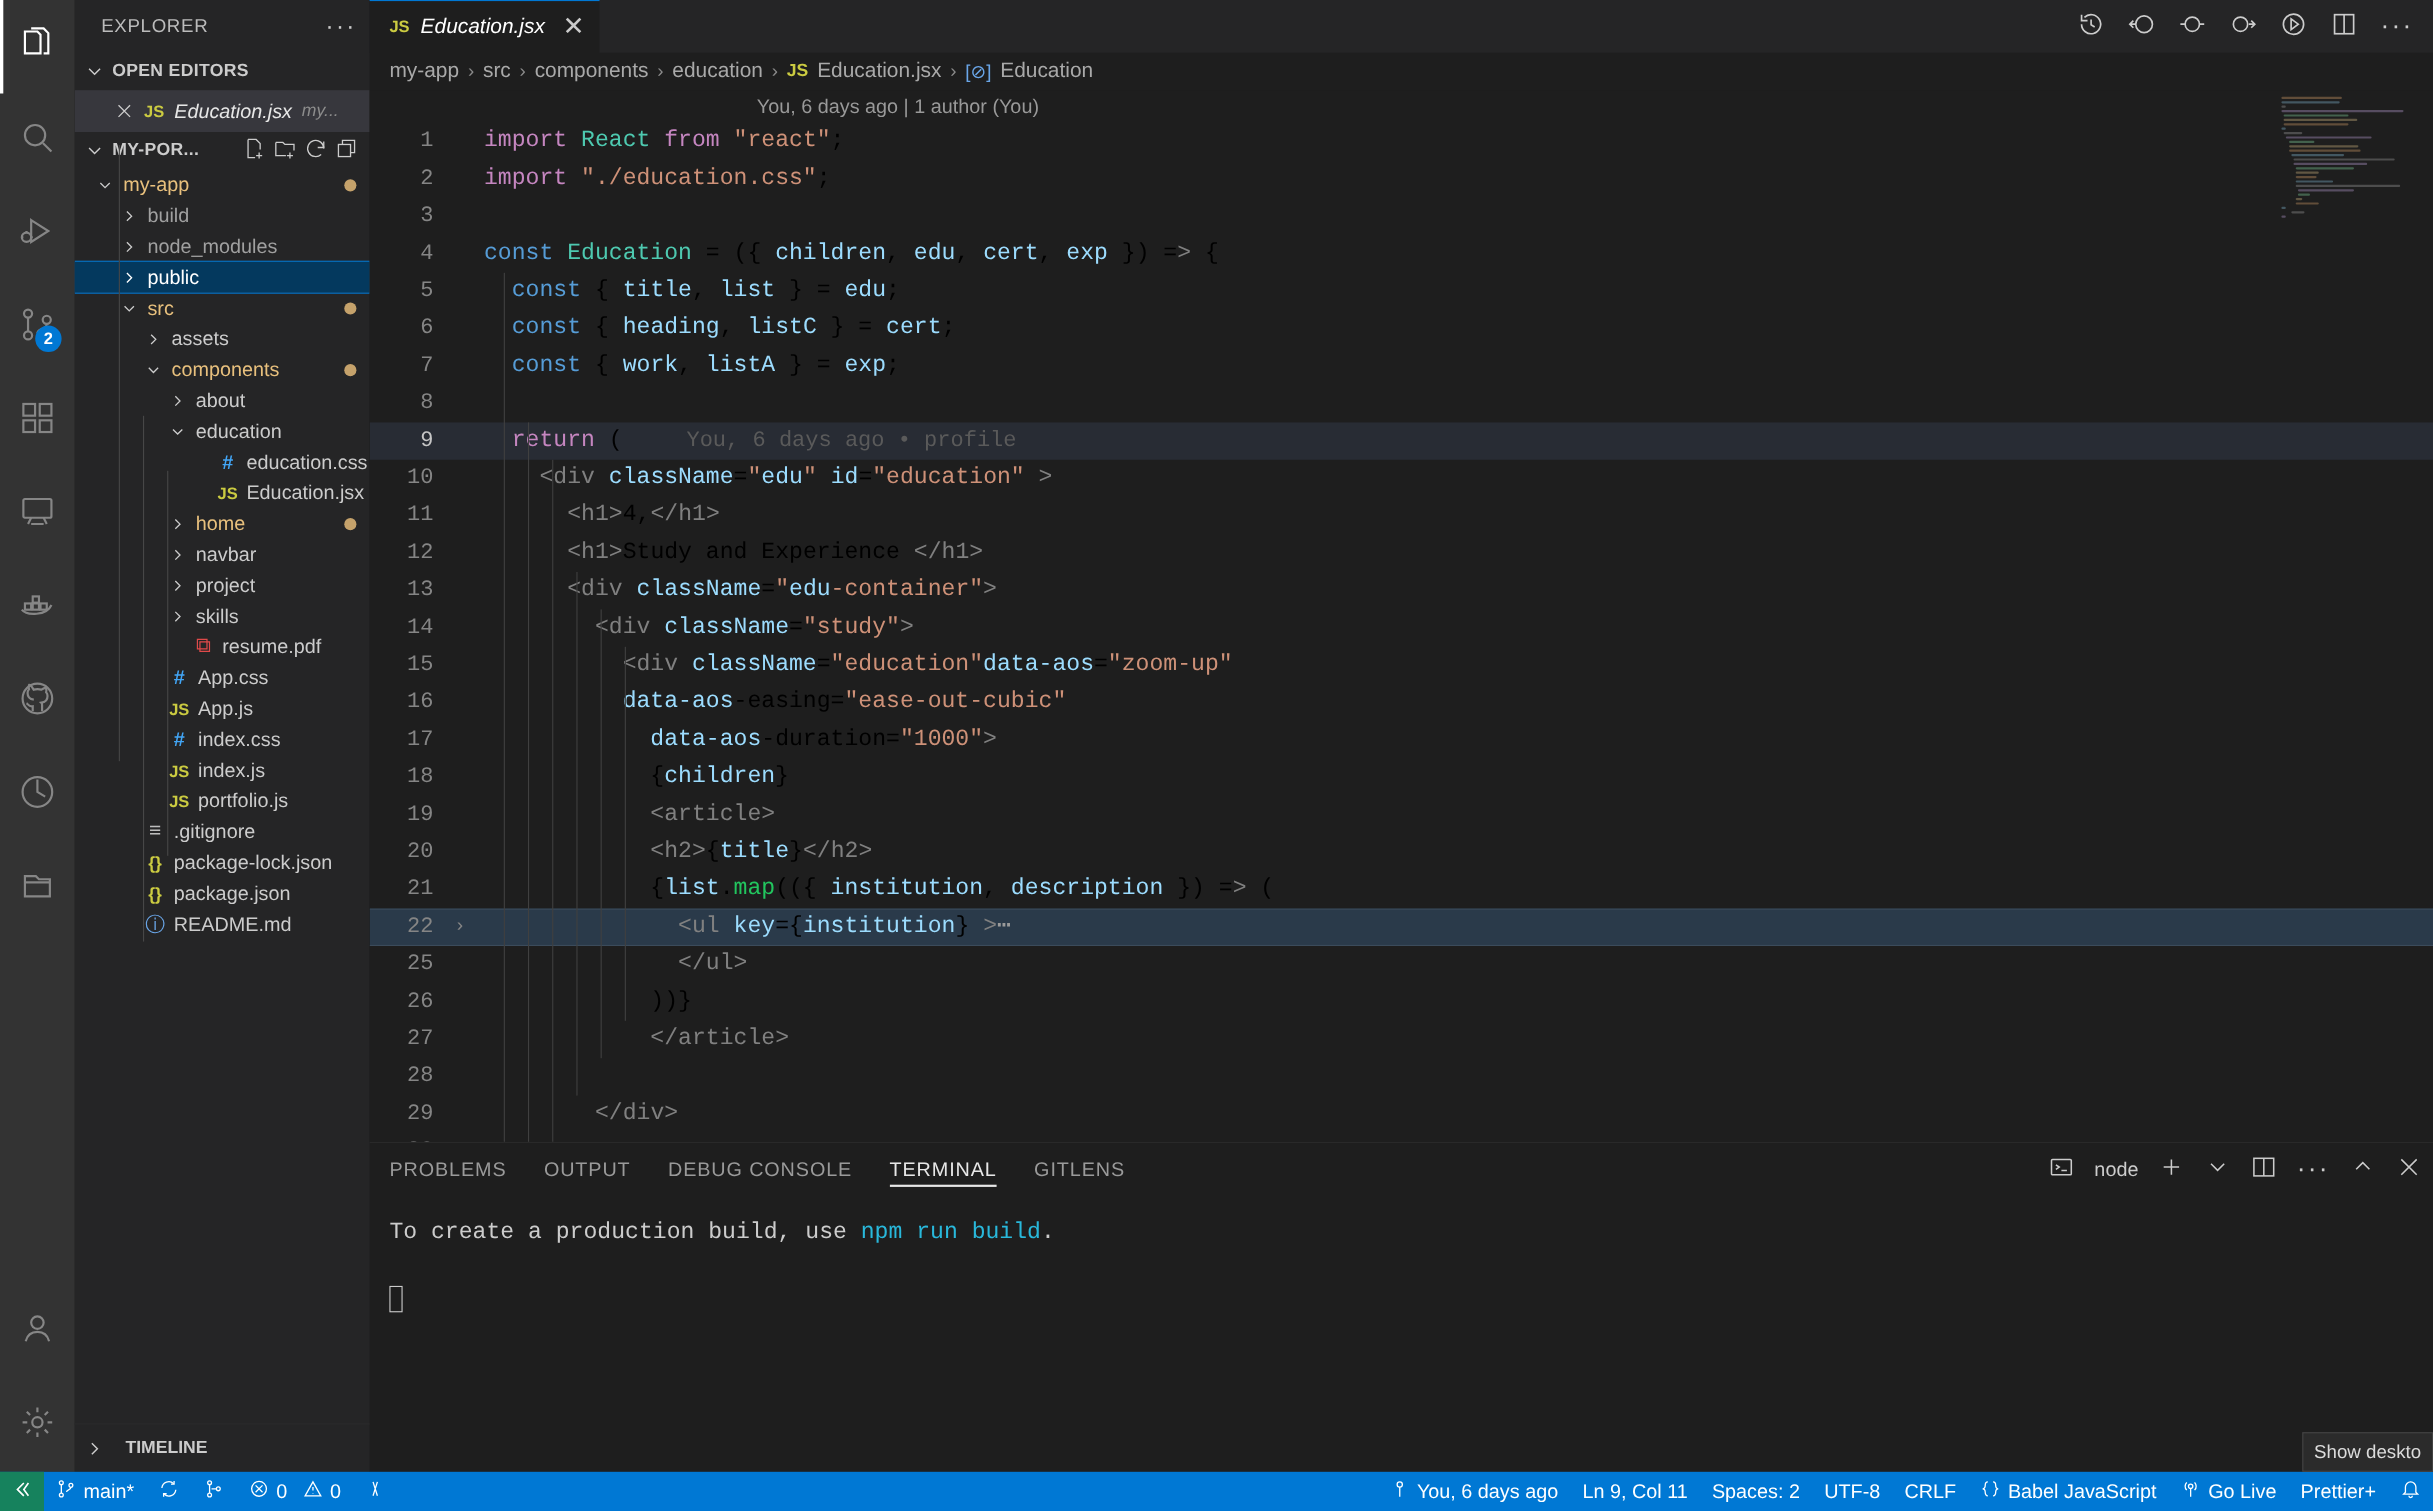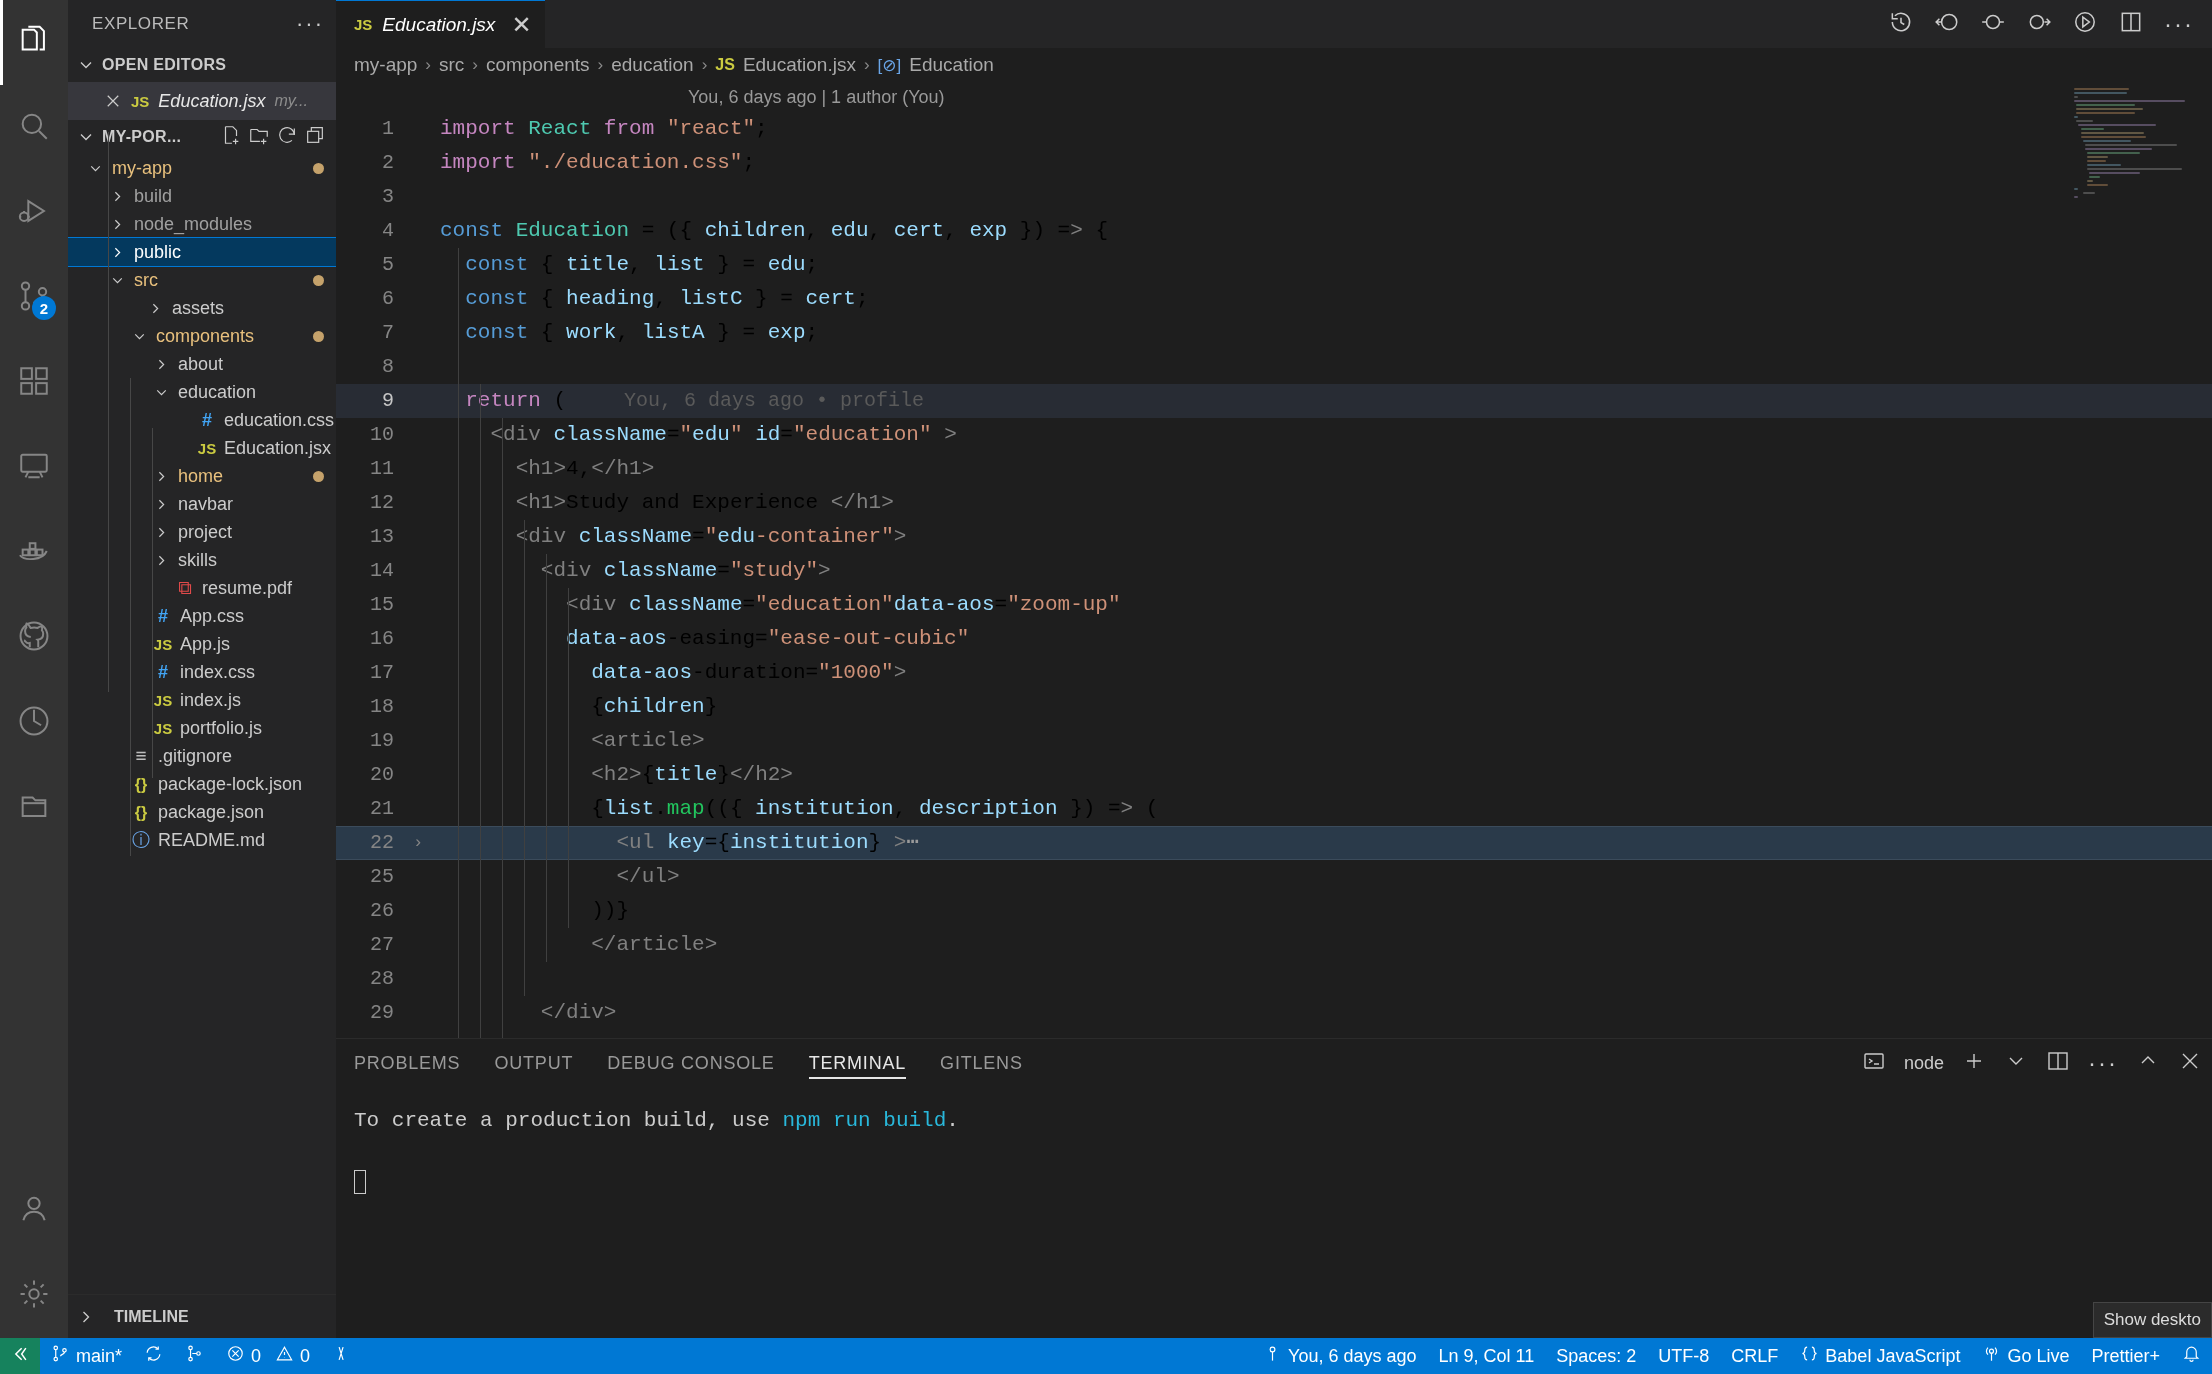--- a/index.html
+++ b/index.html
@@ -407,21 +407,21 @@
               <span class="tw">
                 <svg viewBox="0 0 24 24">
                   <path d="M6 9l6 6 6-6"></path>
                 </svg>
               </span>
               <span class="folder-label" style="margin-left: 6px; color: rgb(232, 192, 125);">src</span>
             </div>
             <span class="mod-dot"></span>
           </div>
           <div class="tree-row">
-            <div style="display: flex; align-items: center; padding-left: 76px; width: 100%;">
+            <div style="display: flex; align-items: center; padding-left: 60px; width: 100%;">
               <span class="tw">
                 <svg viewBox="0 0 24 24">
                   <path d="M9 6l6 6-6 6"></path>
                 </svg>
               </span>
               <span class="folder-label" style="margin-left: 6px; color: rgb(204, 204, 204);">assets</span>
             </div>
           </div>
           <div class="tree-row">
             <div style="display: flex; align-items: center; padding-left: 60px; width: 100%;">

